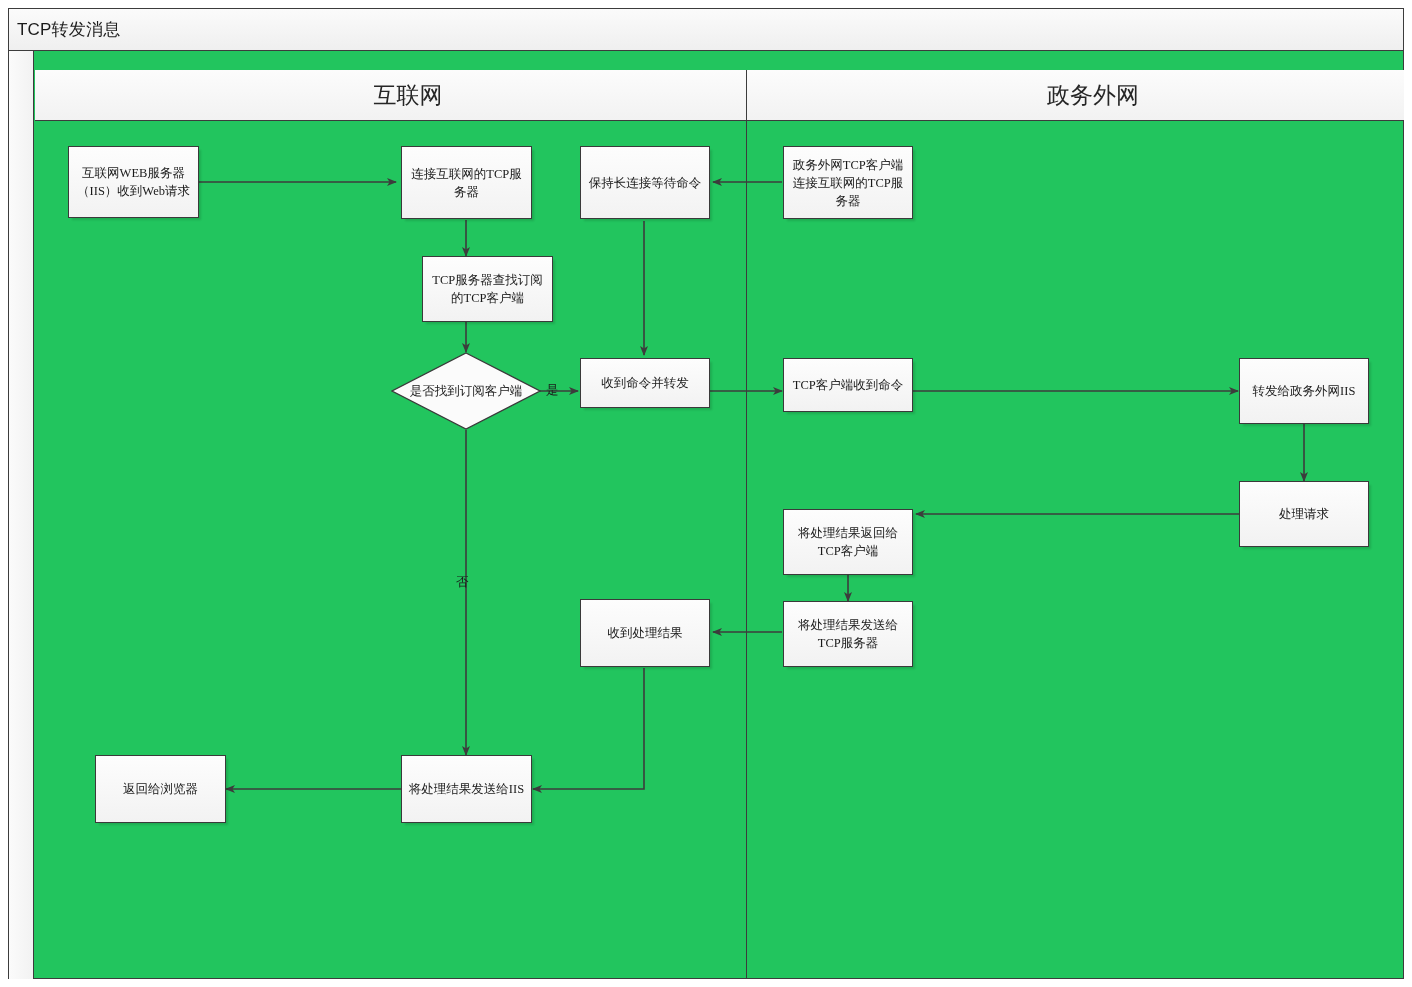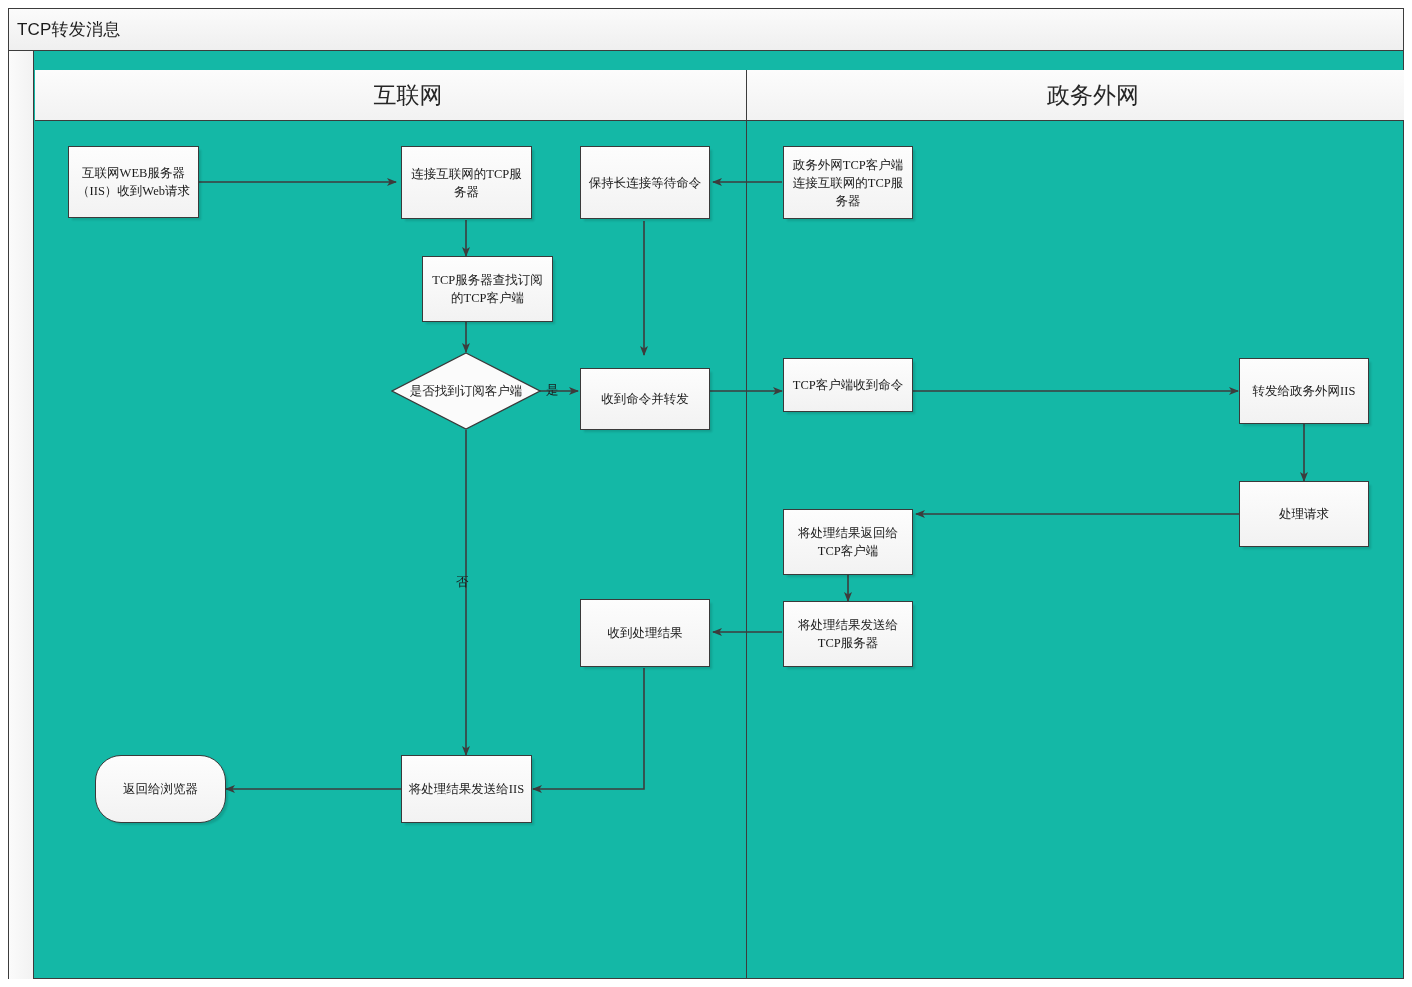--- a/index.html
+++ b/index.html
@@ -7,21 +7,21 @@
   body{
     width:1412px;height:987px;position:relative;overflow:hidden;
     font-family:"Liberation Sans","DejaVu Sans",sans-serif;
     color:#1a1a1a;
   }
   #canvas{position:absolute;left:0;top:0;width:1412px;height:987px;}
 
   
   .pool{
     position:absolute;left:8px;top:8px;width:1396px;height:971px;
-    border:1px solid #3c3c3c;box-sizing:border-box;background:#14b8a6;
+    border:1px solid #3c3c3c;box-sizing:border-box;background:#22c55e;
   }
   .pool-title{
     position:absolute;left:0;top:0;width:100%;height:42px;
     box-sizing:border-box;border-bottom:1px solid #3c3c3c;
     background:linear-gradient(to bottom,#fbfbfb 0%,#efefef 100%);
     display:flex;align-items:center;
   }
   .pool-title span{
     font-size:17px;padding-left:8px;color:#1a1a1a;letter-spacing:.2px;
   }
@@ -165,21 +165,21 @@
     <span>TCP服务器查找订阅的TCP客户端</span>
   </div>
 
   <div class="diamond" style="left:391px;top:352px;width:150px;height:78px;">
     <svg class="dshape" viewBox="0 0 150 78" preserveAspectRatio="none">
       <polygon points="75,1 149,39 75,77 1,39" fill="#fbfbfb" stroke="#3a3a3a" stroke-width="1.3"></polygon>
     </svg>
     <div class="dtext">是否找到订阅客户端</div>
   </div>
 
-  <div class="node" style="left:580px;top:368px;width:130px;height:62px;align-items:center;">
+  <div class="node" style="left:580px;top:358px;width:130px;height:50px;align-items:center;">
     <span>收到命令并转发</span>
   </div>
 
   <div class="node" style="left:783px;top:358px;width:130px;height:54px;">
     <span>TCP客户端收到命令</span>
   </div>
 
   <div class="node" style="left:1239px;top:481px;width:130px;height:66px;">
     <span>处理请求</span>
   </div>
@@ -197,17 +197,17 @@
   </div>
 
   <div class="node" style="left:580px;top:599px;width:130px;height:68px;">
     <span>收到处理结果</span>
   </div>
 
   <div class="node" style="left:401px;top:755px;width:131px;height:68px;">
     <span>将处理结果发送给IIS</span>
   </div>
 
-  <div class="node" style="left:95px;top:755px;width:131px;height:68px;border-radius:26px;">
+  <div class="node" style="left:95px;top:755px;width:131px;height:68px;">
     <span>返回给浏览器</span>
   </div>
 
 </div>
 
 </body></html>

